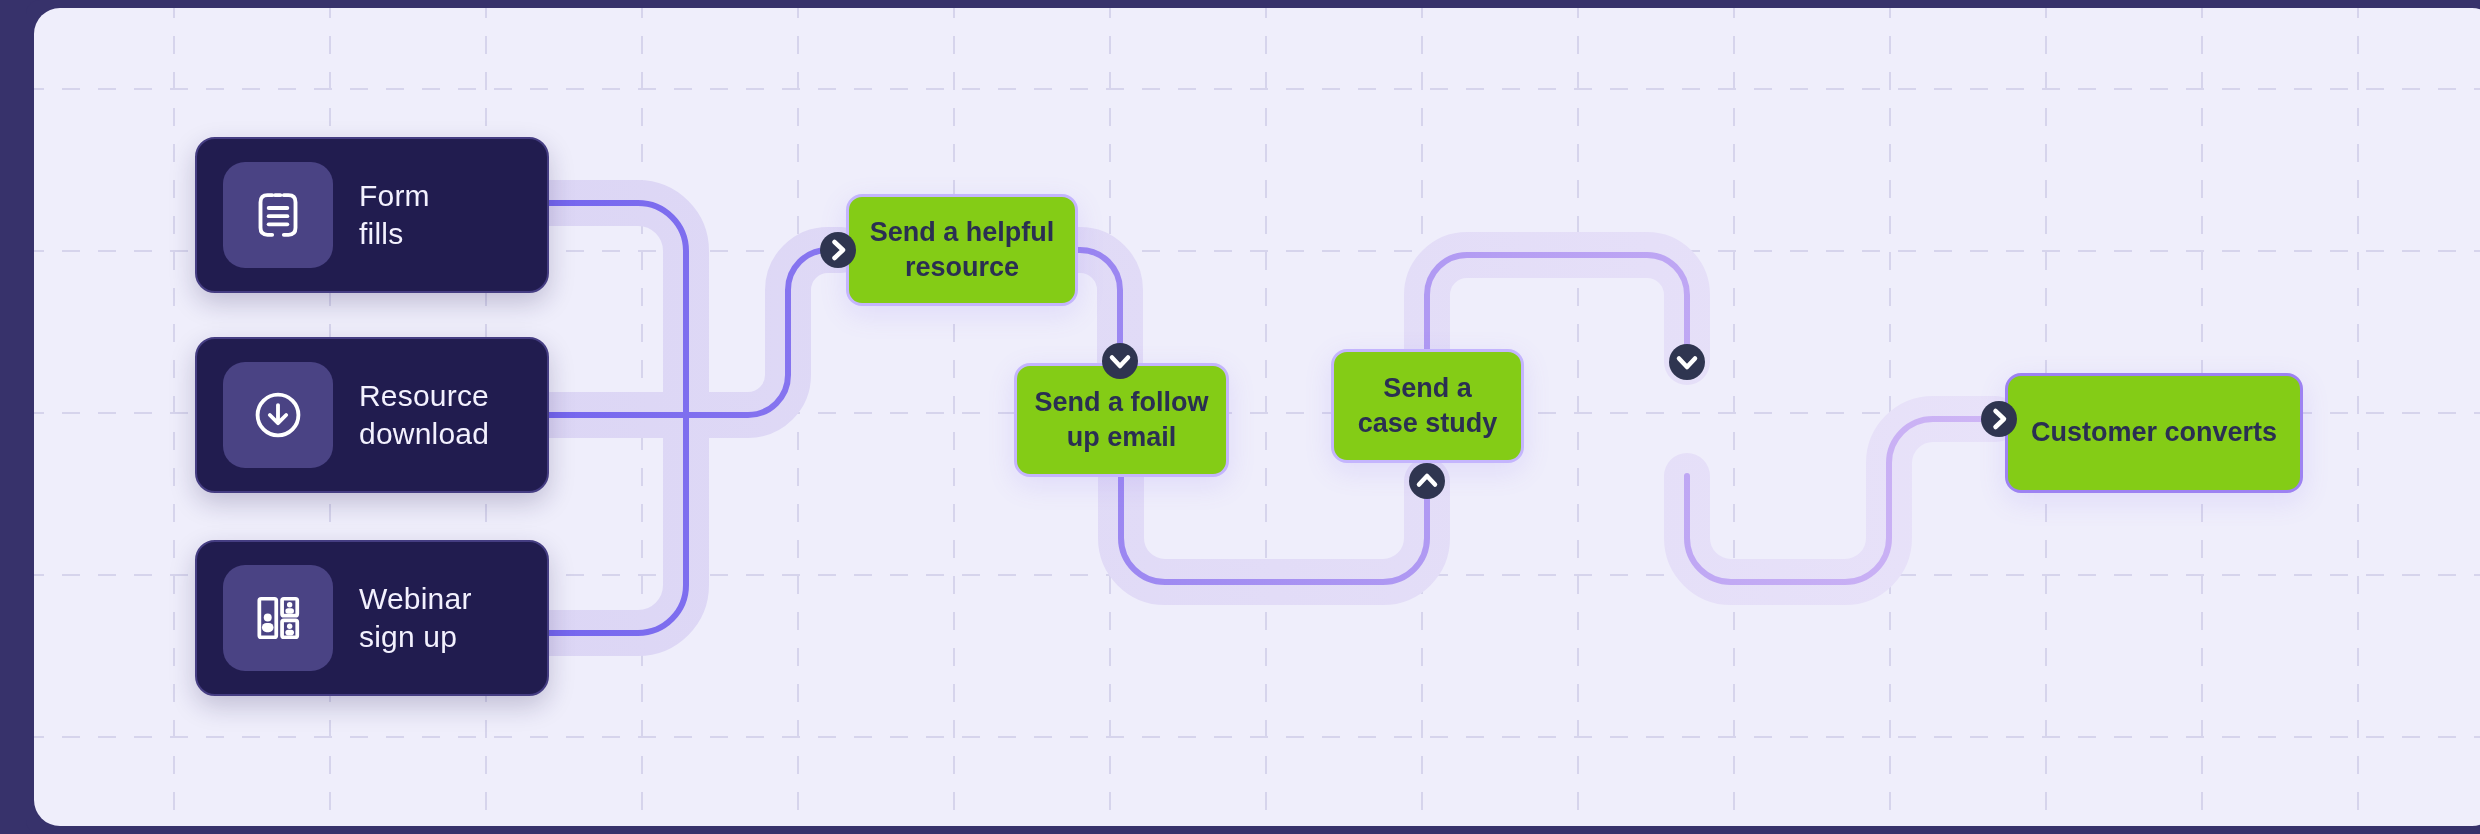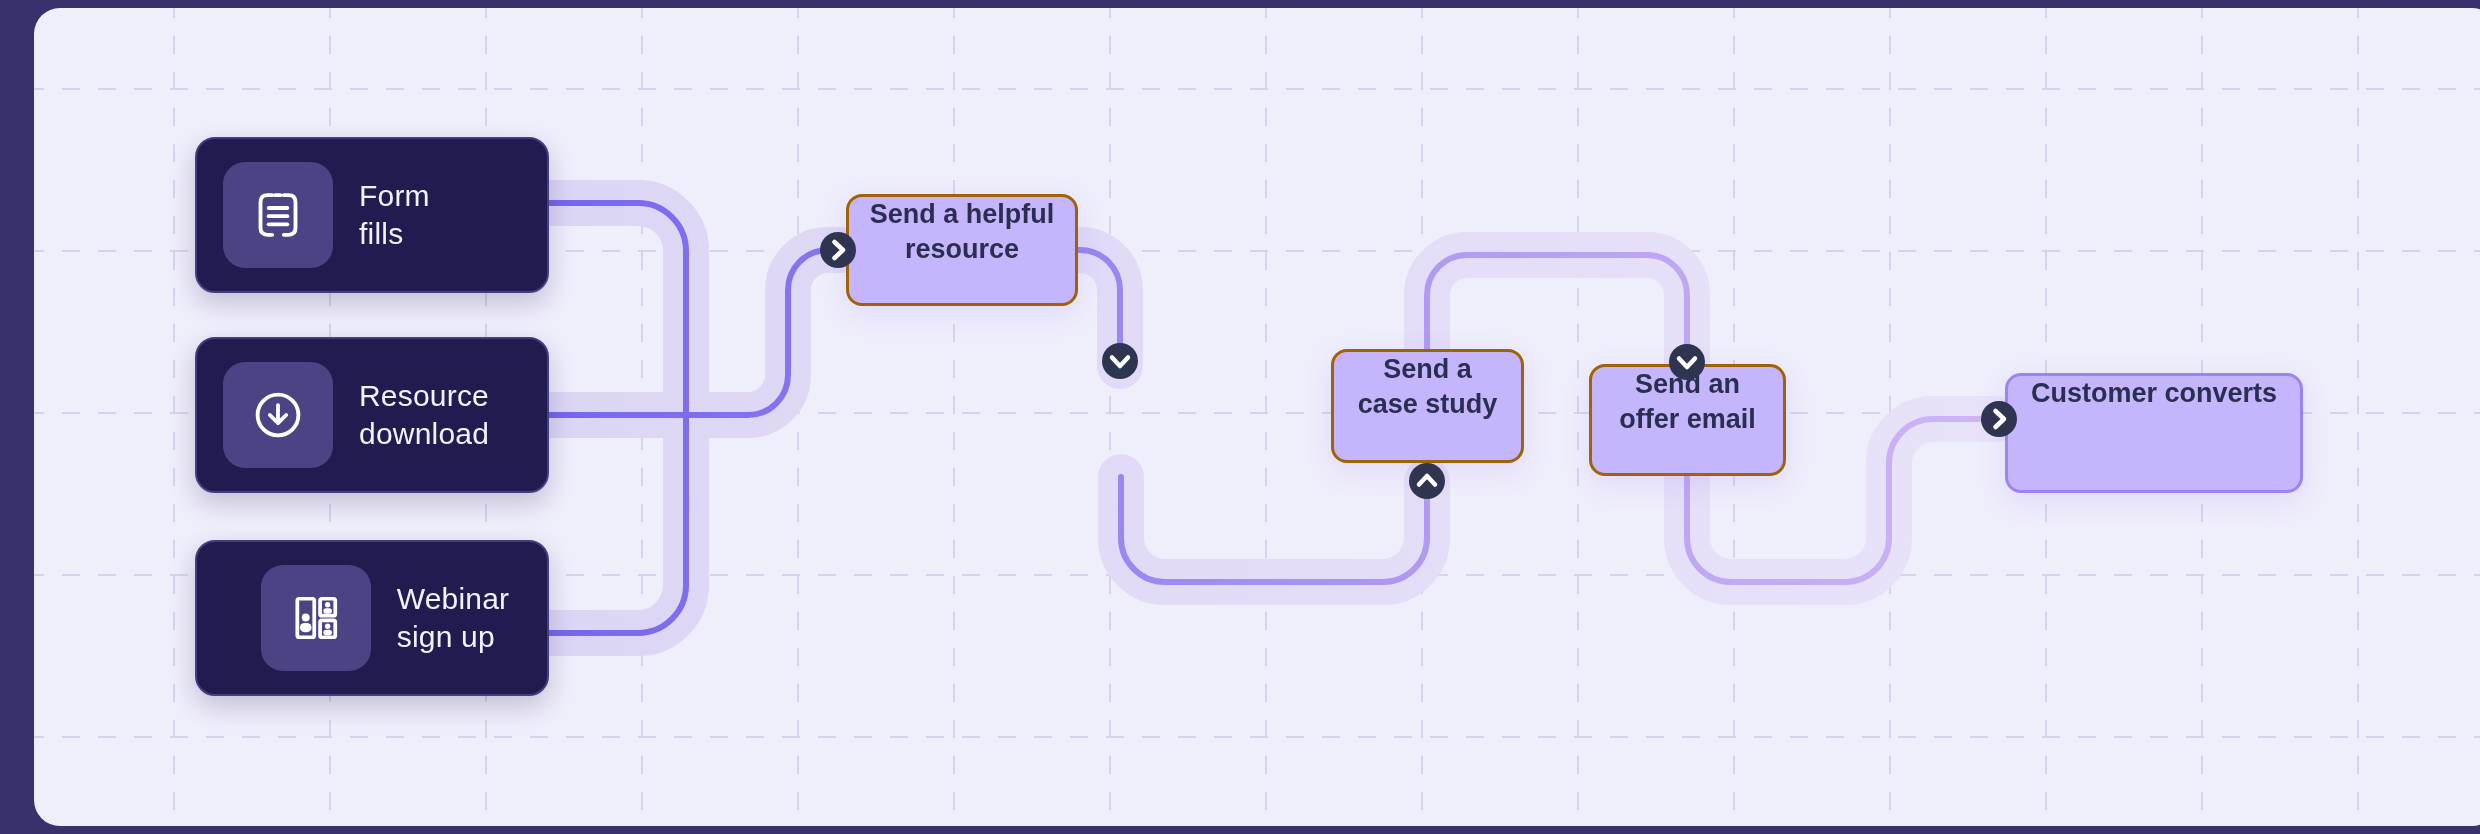--- a/index.html
+++ b/index.html
@@ -26,22 +26,22 @@
     width:110px;height:106px;background:#4a4384;border-radius:22px;
     display:flex;align-items:center;justify-content:center;flex:0 0 auto;
   }
   .source-label{
     color:#f3f1fe;font-size:30px;line-height:1.28;font-weight:500;
     white-space:pre-line;letter-spacing:0.2px;
   }
 
   
   .flow-node{
-    position:absolute;background:#c4b5fd;border:3px solid #a16207;border-radius:16px;
-    display:flex;align-items:flex-start;justify-content:center;text-align:center;
+    position:absolute;background:#84cc16;border:3px solid #c4b5fd;border-radius:16px;
+    display:flex;align-items:center;justify-content:center;text-align:center;
     font-size:27px;font-weight:bold;color:#2a2f52;line-height:1.3;
     white-space:pre-line;z-index:2;
     box-shadow:0 8px 28px rgba(124,102,240,0.14);
   }
   .flow-node.light{border-color:#9d82f2;}
 
   
   .badge{
     position:absolute;width:36px;height:36px;border-radius:50%;background:#2f3550;
     display:flex;align-items:center;justify-content:center;z-index:3;
@@ -133,21 +133,21 @@
       <svg width="56" height="56" viewBox="0 0 48 48" fill="none" stroke="#ffffff" stroke-width="3.3" stroke-linecap="round" stroke-linejoin="round">
         <circle cx="24" cy="24" r="17.5"></circle>
         <line x1="24" y1="15.5" x2="24" y2="30"></line>
         <polyline points="17,24 24,31 31,24"></polyline>
       </svg>
     </div>
     <div class="source-label">Resource
 download</div>
   </div>
 
-  <div class="source-box" style="left:169px;top:540px;justify-content:center;">
+  <div class="source-box" style="left:169px;top:540px;">
     <div class="icon-tile">
       <svg width="56" height="56" viewBox="0 0 48 48">
         <g fill="none" stroke="#ffffff" stroke-width="3.2" stroke-linejoin="round">
           <rect x="8" y="7.5" width="14.5" height="33" rx="1.5"></rect>
           <rect x="27.5" y="7.5" width="13" height="14.5" rx="1.5"></rect>
           <rect x="27.5" y="26" width="13" height="14.5" rx="1.5"></rect>
         </g>
         <g fill="#ffffff" stroke="none">
           <circle cx="15.2" cy="23.5" r="3.4"></circle>
           <rect x="10.2" y="28.2" width="10" height="8" rx="4"></rect>
@@ -159,28 +159,28 @@
       </svg>
     </div>
     <div class="source-label">Webinar
 sign up</div>
   </div>
 
   <div class="flow-node" style="left:820px;top:194px;width:232px;height:112px;">
     <span>Send a helpful
 resource</span>
   </div>
+  <div class="flow-node" style="left:988px;top:363px;width:215px;height:114px;">
+    <span>Send a follow
+up email</span>
+  </div>
   <div class="flow-node" style="left:1305px;top:349px;width:193px;height:114px;">
     <span>Send a
 case study</span>
   </div>
-  <div class="flow-node" style="left:1563px;top:364px;width:197px;height:112px;">
-    <span>Send an
-offer email</span>
-  </div>
   <div class="flow-node light" style="left:1979px;top:373px;width:298px;height:120px;">
     <span>Customer converts</span>
   </div>
 
   <div class="badge" style="left:794px;top:232px;">
     <svg width="36" height="36" viewBox="0 0 36 36" fill="none" stroke="#ffffff" stroke-width="4.5" stroke-linecap="round" stroke-linejoin="round">
       <polyline points="14.5,10 23,18 14.5,26"></polyline>
     </svg>
   </div>
   <div class="badge" style="left:1076px;top:343px;">

